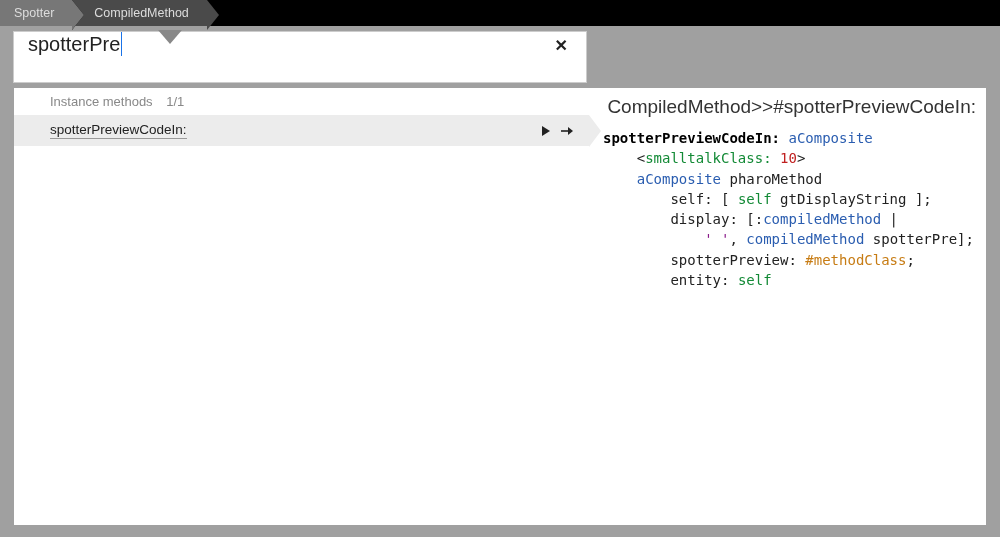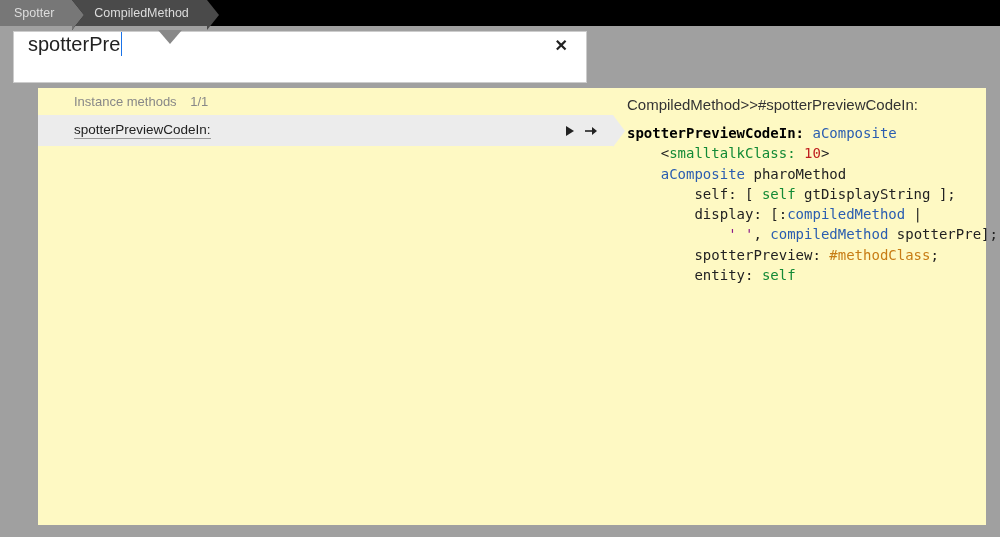--- a/index.html
+++ b/index.html
@@ -107,22 +107,21 @@
     cursor: pointer;
     padding: 4px;
     font-weight: bold;
   }
   .main-panel {
     position: absolute;
     top: 88px;
     left: 14px;
     right: 14px;
     bottom: 12px;
-    background: #fef9c3;
-    margin-left: 24px;
+    background: #ffffff;
   }
   .left-col {
     position: absolute;
     top: 0; left: 0; bottom: 0;
     width: 575px;
   }
   .right-col {
     position: absolute;
     top: 0; right: 0; bottom: 0;
     left: 579px;
@@ -159,22 +158,22 @@
   }
   .row-actions {
     margin-left: auto;
     display: flex;
     gap: 10px;
     align-items: center;
     padding-right: 6px;
   }
   .row-actions svg { display: block; }
   .preview-title {
-    text-align: left;
-    font-size: 15px;
+    text-align: right;
+    font-size: 19px;
     color: #333;
     padding: 4px 0 10px 0;
   }
   .code {
     font-family: "Consolas", "Menlo", monospace;
     font-size: 14px;
     line-height: 1.45;
     white-space: pre;
     color: #222;
   }

